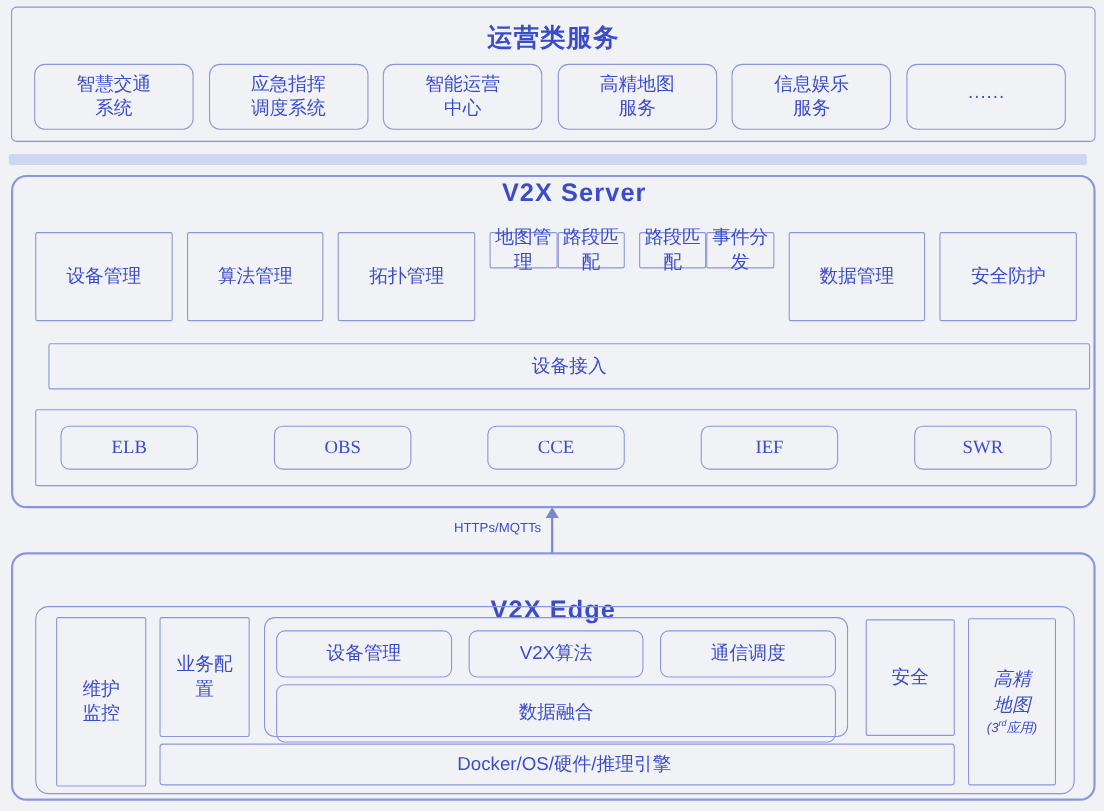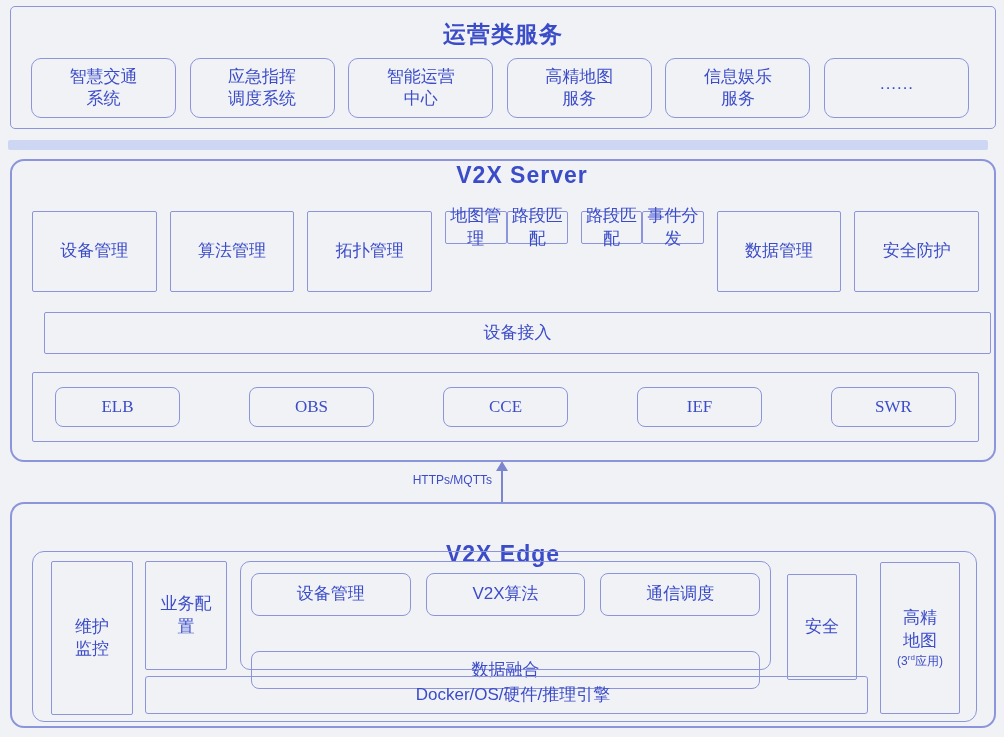--- a/index.html
+++ b/index.html
@@ -114,25 +114,26 @@
   #config-box{position:absolute;left:112px;top:9px;width:82px;height:109px;border-radius:2px;}
   #functions-container{
     position:absolute;left:207px;top:9px;width:531px;height:109px;
     border:1.5px solid var(--border);box-sizing:border-box;border-radius:10px;
   }
   #functions-row{
     position:absolute;left:10px;top:11px;right:10px;height:43px;
     display:flex;gap:15px;
   }
   .function-item{flex:1;height:43px;border-radius:8px;}
-  #fusion-bar{position:absolute;left:10px;right:10px;top:60px;height:38px;border-radius:8px;margin-top:29px;}
-  #security-box{position:absolute;left:754px;top:22px;width:70px;height:106px;border-radius:2px;}
+  #fusion-bar{position:absolute;left:10px;right:10px;top:60px;height:53px;border-radius:8px;}
+  #security-box{position:absolute;left:754px;top:11px;width:81px;height:106px;border-radius:2px;}
   #hdmap-box{
     position:absolute;left:847px;top:10px;width:80px;height:152px;border-radius:2px;
     flex-direction:column;
+    font-style:italic;
   }
   #hdmap-note{font-size:12px;line-height:1.1;margin-top:2px;white-space:nowrap;}
   #hdmap-note sup{font-size:8px;}
   #platform-bar{position:absolute;left:112px;top:124px;width:723px;height:38px;border-radius:3px;padding-left:13px;}
 </style>
 </head>
 <body>
 
 <div id="canvas">
 

